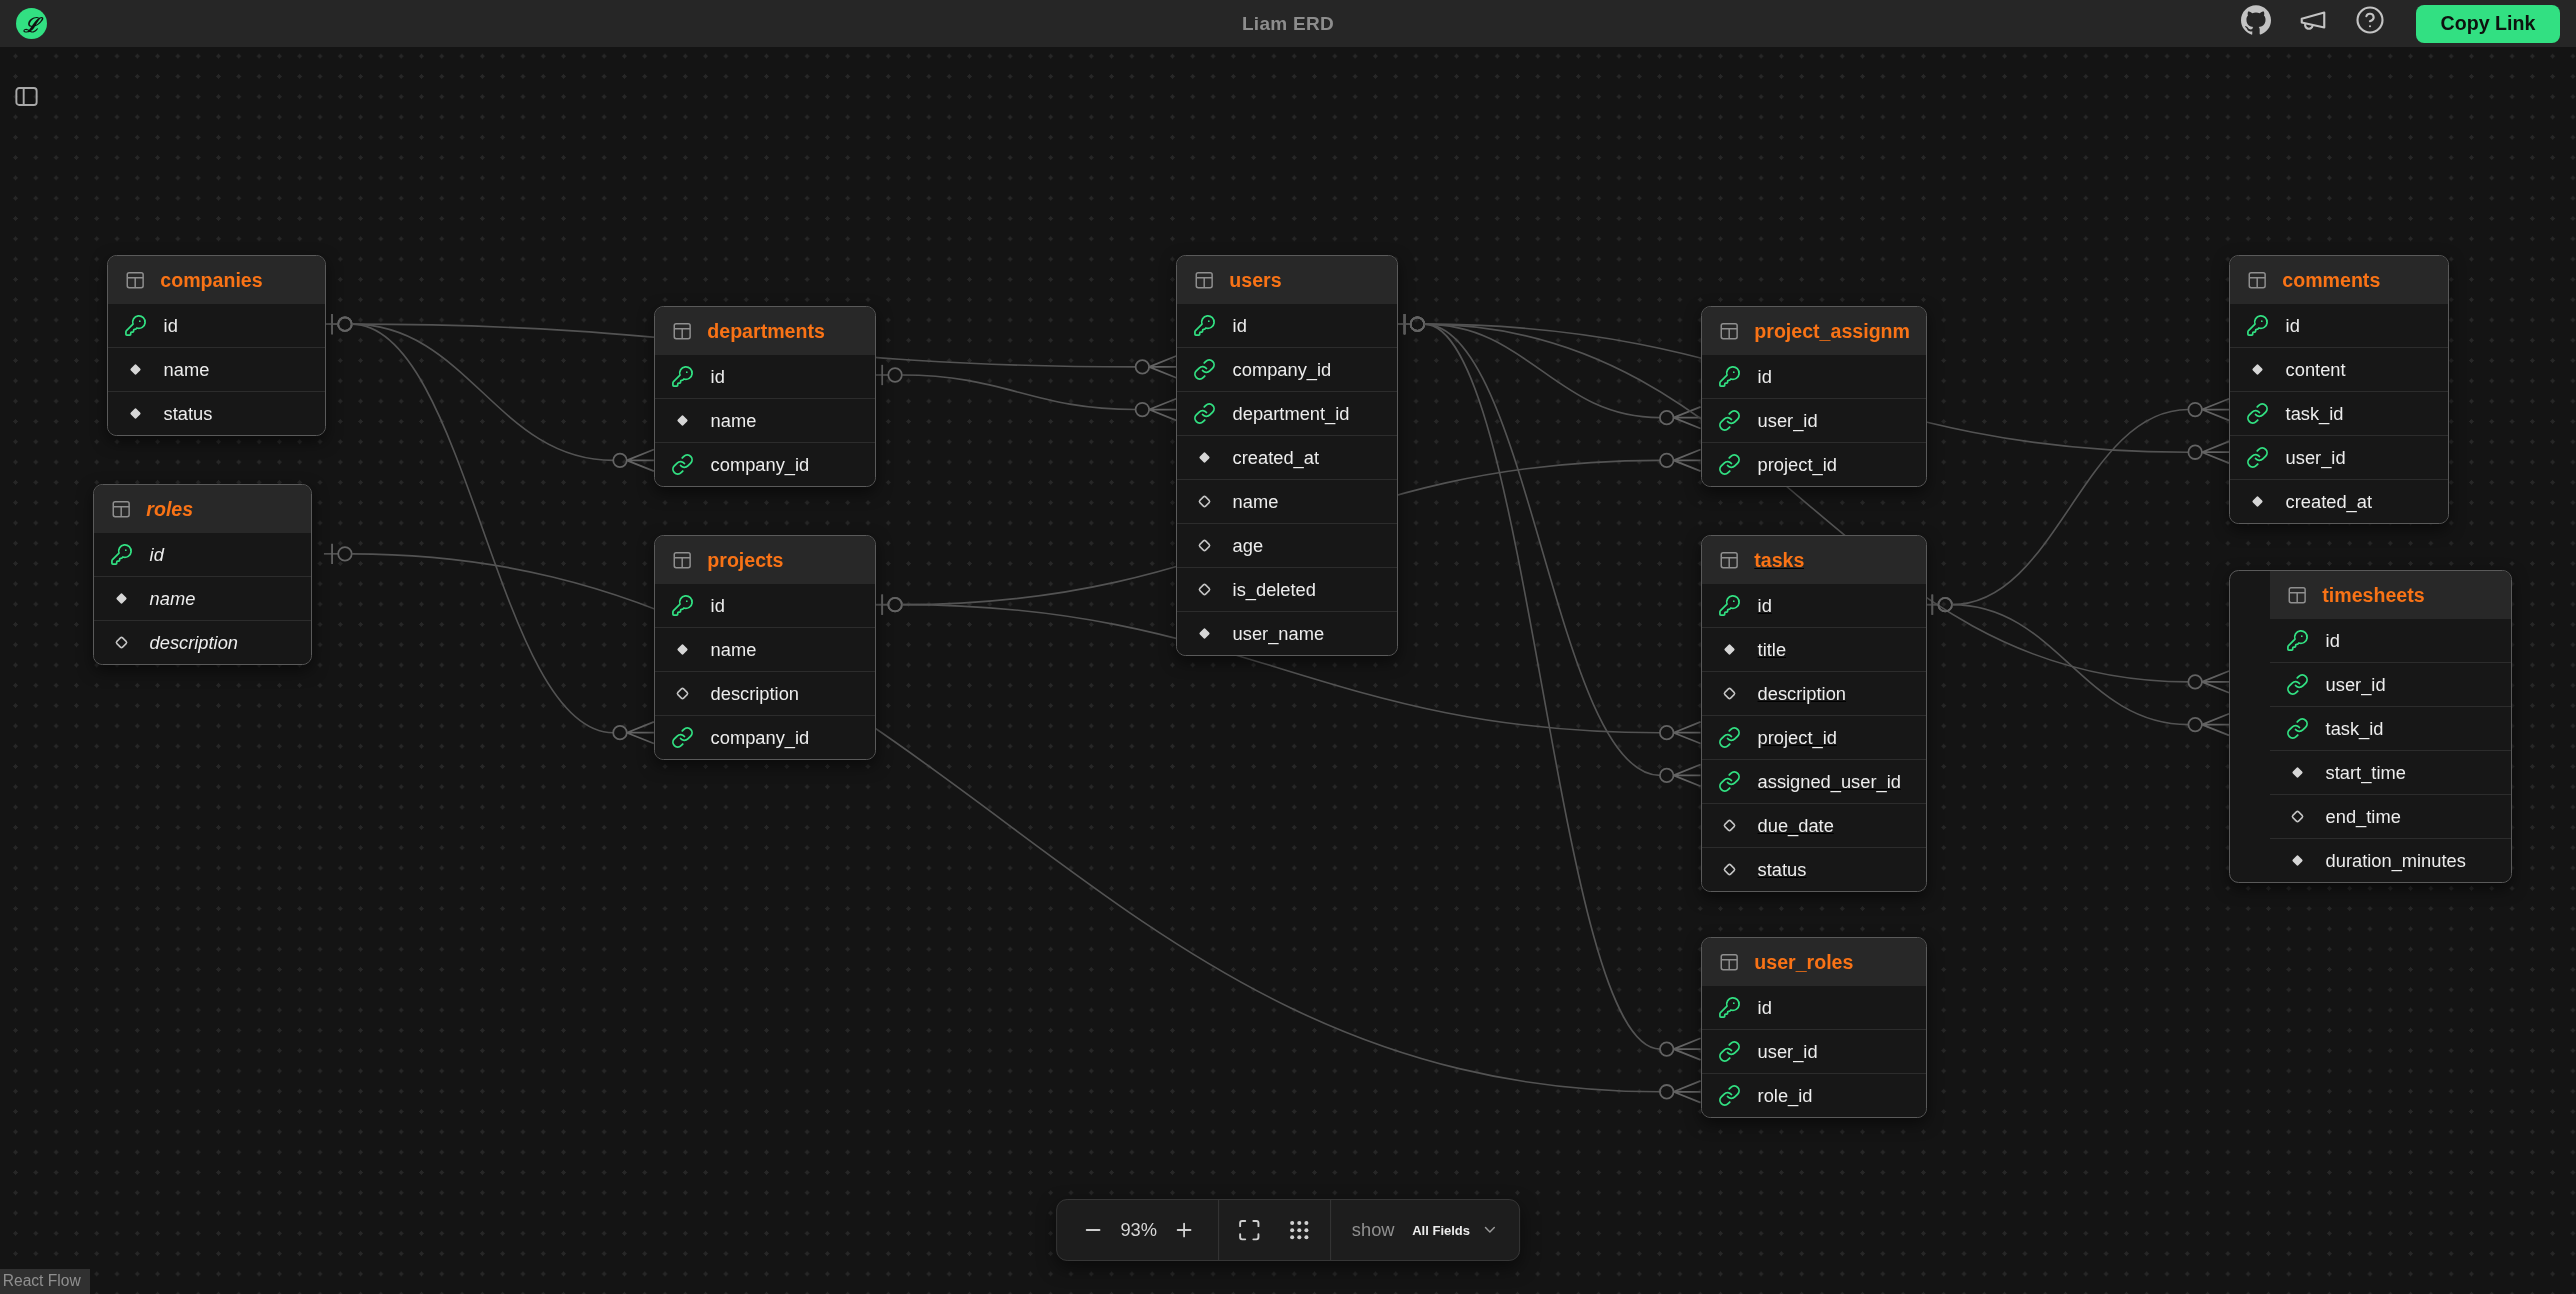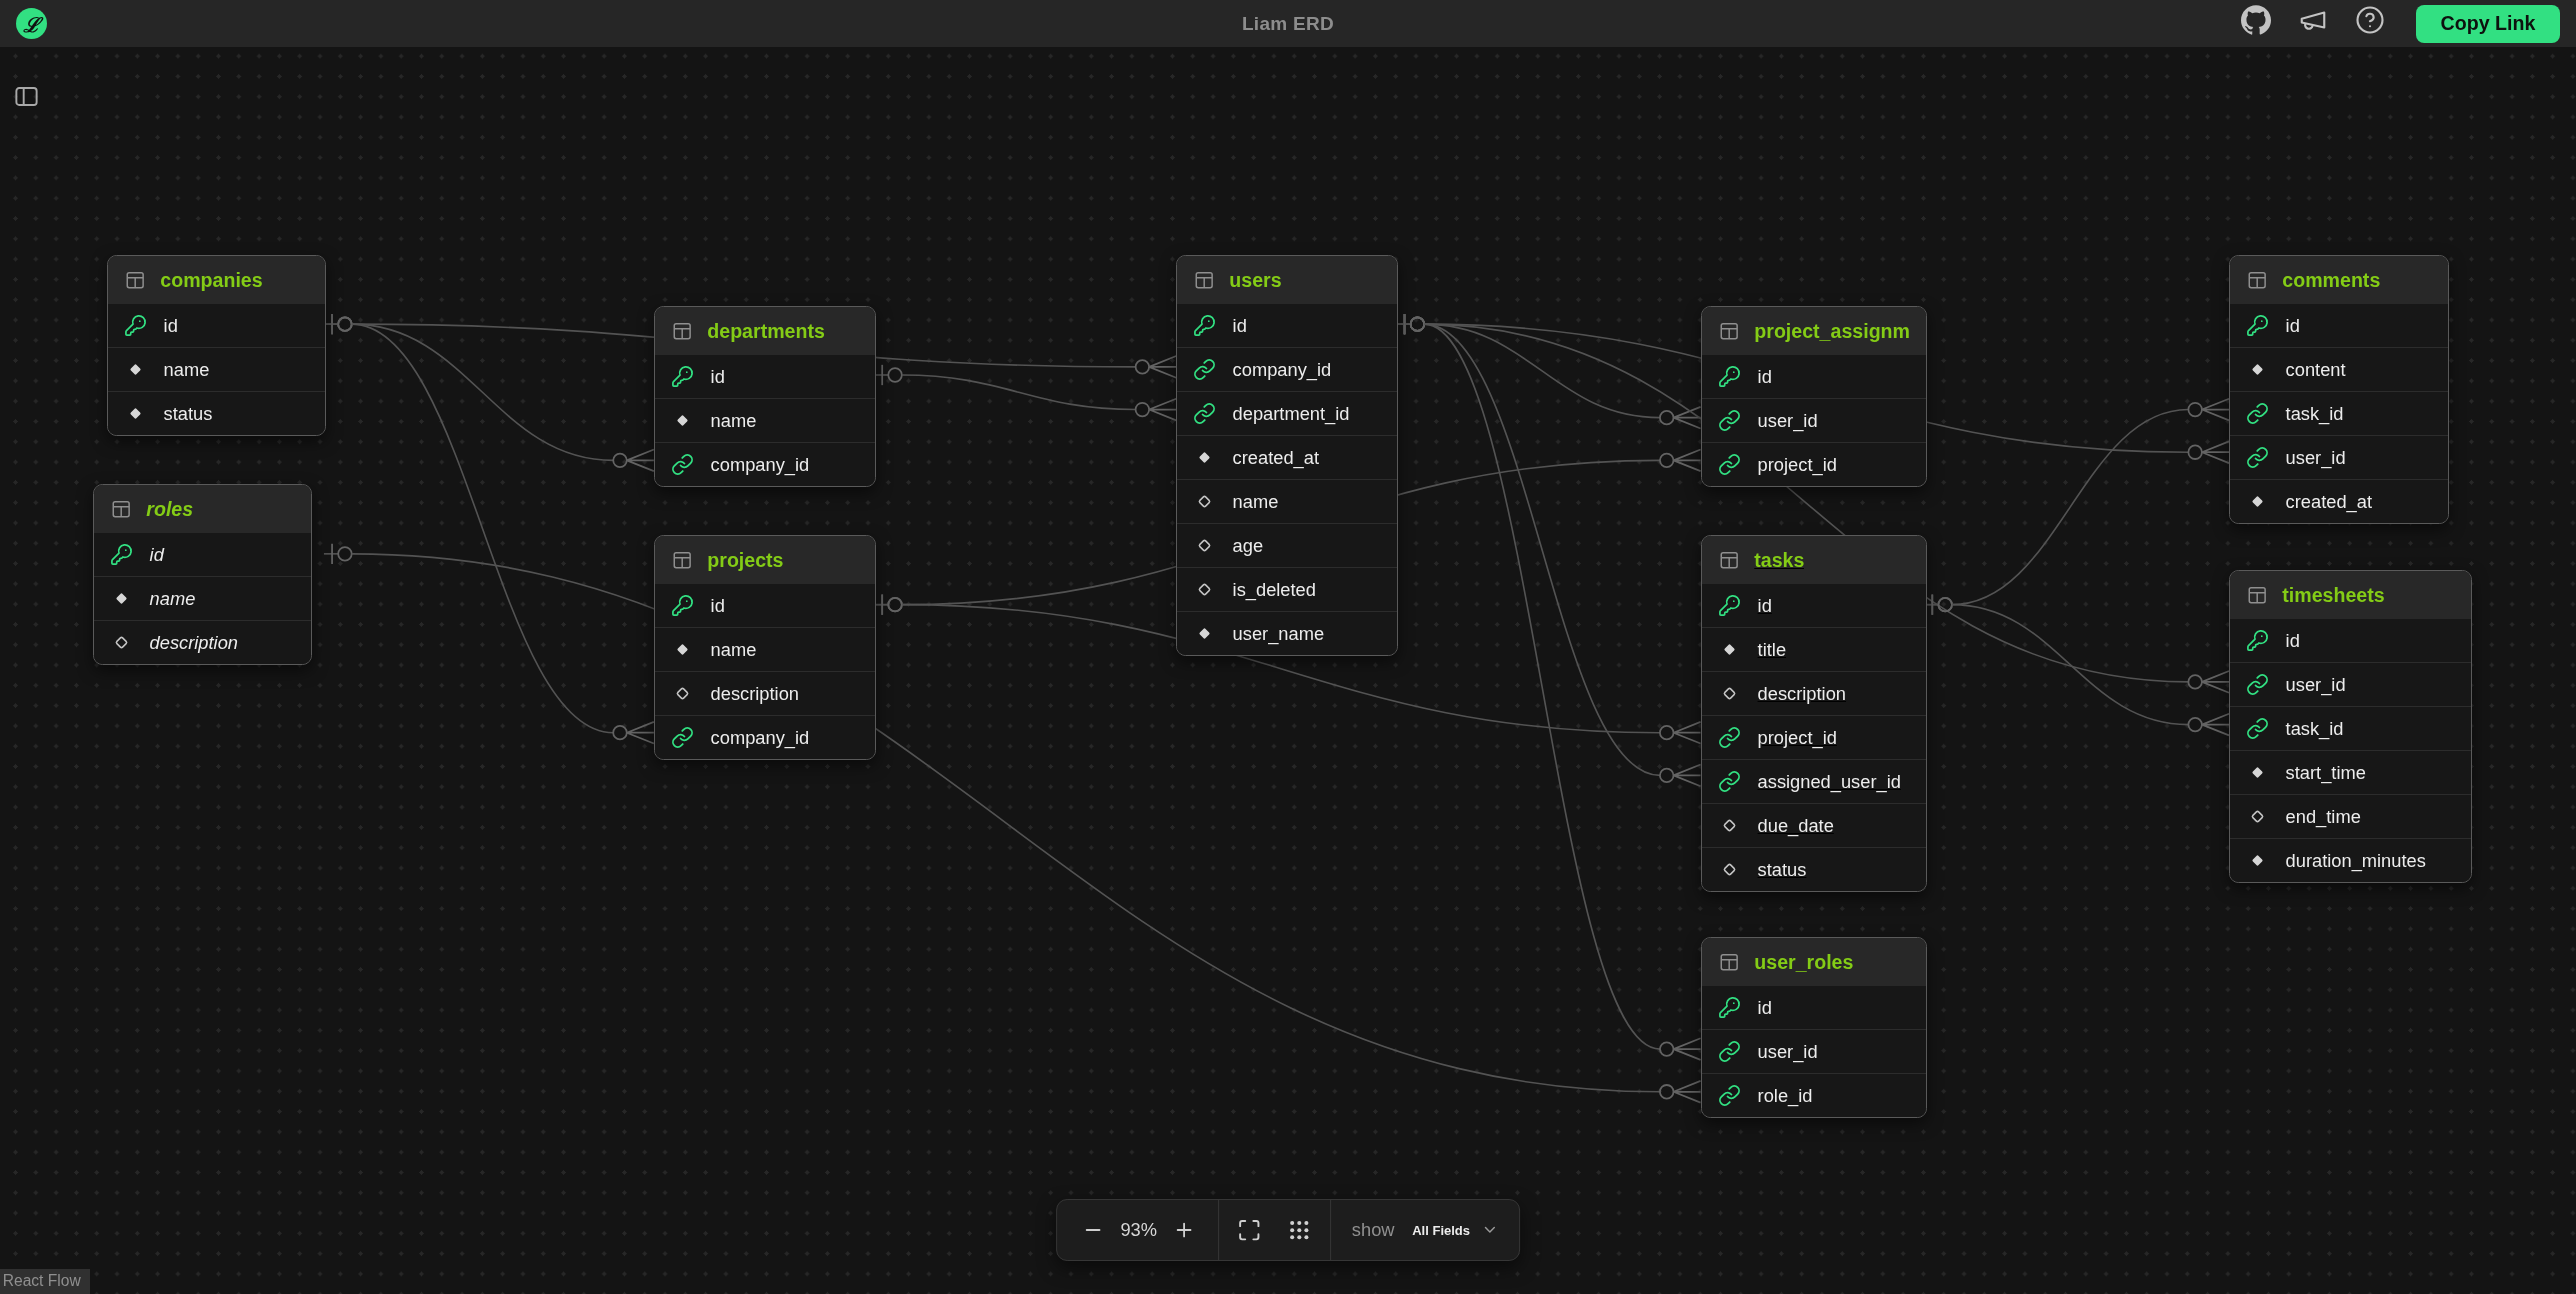--- a/index.html
+++ b/index.html
@@ -32,21 +32,21 @@
     border:none;padding:1.4px;cursor:pointer;z-index:25;color:#a9a9a9;}
   .panel-toggle svg{width:27px;height:27px;}
 
   
   .erd-table{position:absolute;z-index:2;border:1.4px solid #5a5a5a;border-radius:9.5px;background:#171717;
     overflow:hidden;box-shadow:0 5.4px 15px rgba(0,0,0,.5);cursor:pointer;}
   .erd-table-header{height:48px;background:#282828;display:flex;align-items:center;gap:13.6px;
     padding:0 16.3px;}
   .tbl-ic{width:22.4px;height:22.4px;flex:none;color:#8f8f8f;}
   .tbl-ic svg{width:100%;height:100%;}
-  .erd-table-name{color:#84cc16;font-size:19.6px;font-weight:600;white-space:nowrap;overflow:hidden;}
+  .erd-table-name{color:#f97316;font-size:19.6px;font-weight:600;white-space:nowrap;overflow:hidden;}
   .erd-row{height:43px;display:flex;align-items:center;gap:16.3px;padding:0 16.3px;
     border-top:1.4px solid #2c2c2c;background:#171717;}
   .fld-ic{width:23px;height:23px;flex:none;display:flex;}
   .fld-ic svg{width:100%;height:100%;}
   .erd-field-name{color:#ededed;font-size:18.3px;font-weight:500;white-space:nowrap;text-align:center;}
 
   
   .toolbar{position:absolute;left:50%;bottom:33px;transform:translateX(-50%);height:60px;
     background:#1d1d1d;border:1.4px solid #363636;border-radius:11px;display:flex;align-items:center;
     padding:0 17.6px;z-index:30;box-shadow:0 6.8px 17.6px rgba(0,0,0,.5);}
@@ -632,21 +632,21 @@
           </div>
           <div class="erd-row" style="">
       <span class="fld-ic">
               <svg viewBox="0 0 24 24">
                 <rect x="7.8" y="7.8" width="8.4" height="8.4" rx="1.6" transform="rotate(45 12 12)" fill="#d6d6d6"></rect>
               </svg>
             </span>
       <span class="erd-field-name">created_at</span>
           </div>
         </div>
-        <div class="erd-table" style="left: 2229px; top: 570px; width: 241px;">
+        <div class="erd-table" style="left: 2229px; top: 570px; width: 241px; padding-left: 40px;">
           <div class="erd-table-header">
       <span class="tbl-ic"><svg viewBox="0 0 24 24" fill="none" stroke="#8f8f8f" stroke-width="1.6" stroke-linejoin="round">
                 <rect x="3.5" y="4" width="17" height="16" rx="2"></rect>
                 <path d="M3.5 9.5h17"></path>
                 <path d="M12 9.5V20"></path>
               </svg></span>
       <span class="erd-table-name">timesheets</span>
           </div>
           <div class="erd-row" style="border-top:none;">
       <span class="fld-ic">

